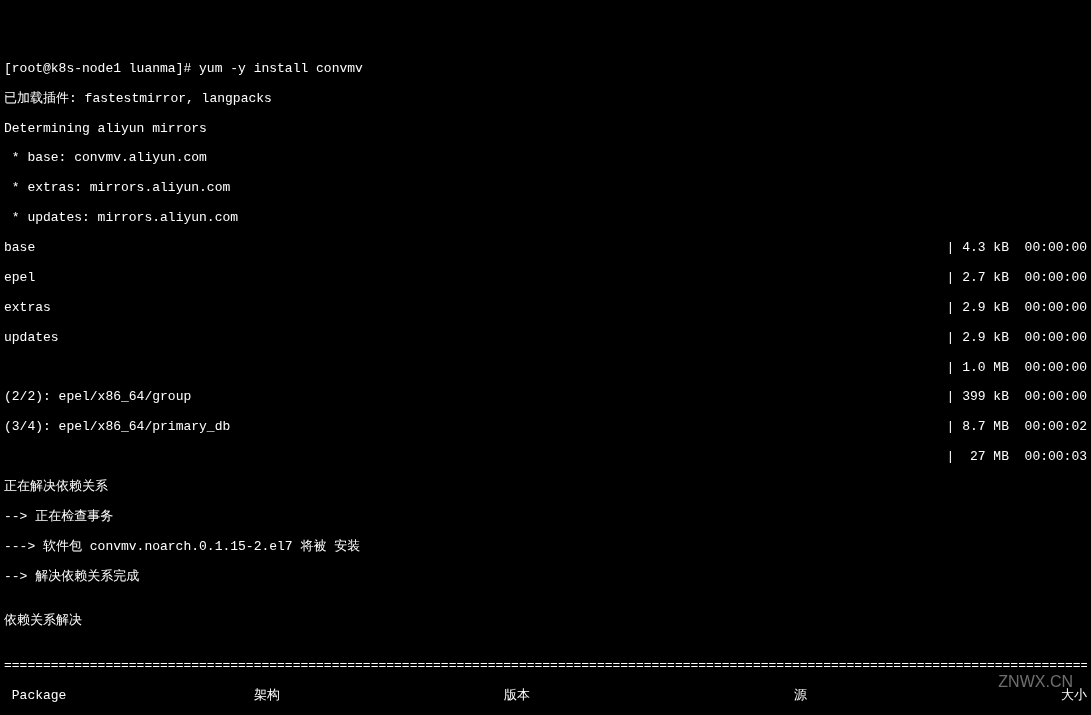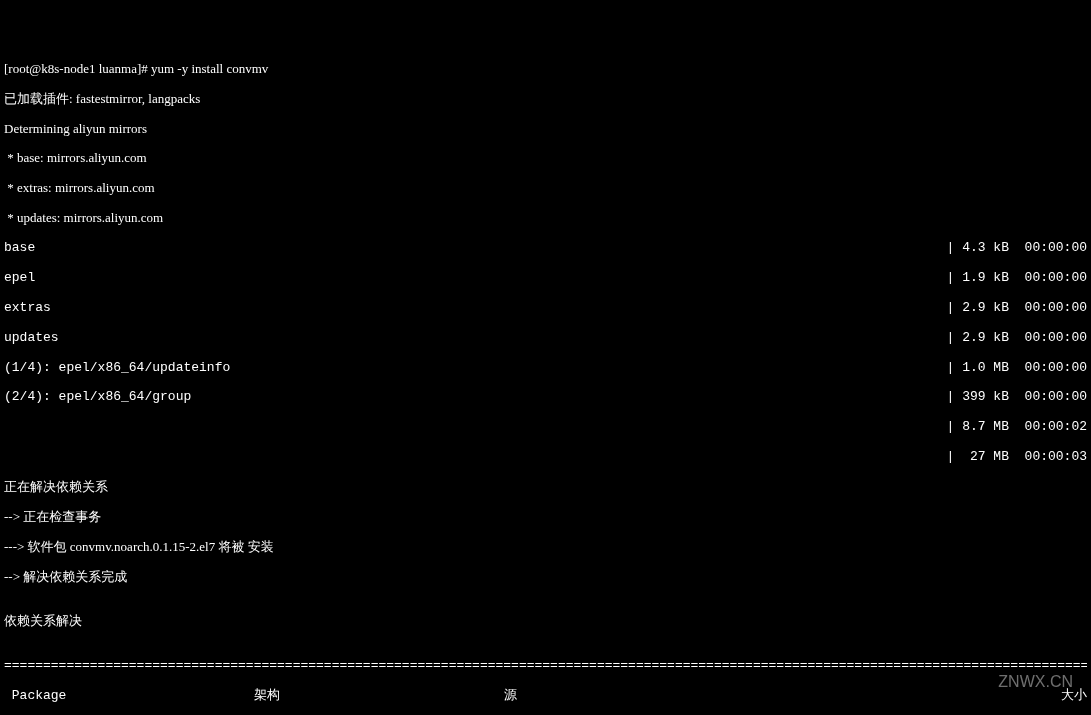--- a/index.html
+++ b/index.html
@@ -16,21 +16,20 @@
       padding: 2px 4px;
       white-space: pre;
       overflow: hidden;
       width: 1091px;
       height: 715px;
       position: relative;
     }
     .line {
       display: block;
       white-space: pre;
-      font-family: Liberation Serif, serif;
     }
     .row {
       display: flex;
       width: 100%;
     }
     .left {
       flex: 0 0 auto;
       text-align: right;
     }
     .right {
@@ -60,40 +59,40 @@
     }
   </style>
 </head>
 <body>
 
 
 
 <span class="line"><span>[root@k8s-node1 luanma]# </span><span>yum -y install convmv</span></span>
 <span class="line">已加载插件: fastestmirror, langpacks</span>
 <span class="line">Determining aliyun mirrors</span>
-<span class="line"> * base: mirrors.aliyun.com</span>
+<span class="line"> * base: convmv.aliyun.com</span>
 <span class="line"> * extras: mirrors.aliyun.com</span>
 <span class="line"> * updates: mirrors.aliyun.com</span>
 <div class="row"><span class="left">base</span><span class="right">| <span>4.3 kB</span>  <span>00:00:00</span></span></div>
-<div class="row"><span class="left">epel</span><span class="right">| <span>1.9 kB</span>  <span>00:00:00</span></span></div>
+<div class="row"><span class="left">epel</span><span class="right">| <span>2.7 kB</span>  <span>00:00:00</span></span></div>
 <div class="row"><span class="left">extras</span><span class="right">| <span>2.9 kB</span>  <span>00:00:00</span></span></div>
 <div class="row"><span class="left">updates</span><span class="right">| <span>2.9 kB</span>  <span>00:00:00</span></span></div>
-<div class="row"><span class="left">(1/4): epel/x86_64/updateinfo</span><span class="right">| <span>1.0 MB</span>  <span>00:00:00</span></span></div>
-<div class="row"><span class="left">(2/4): epel/x86_64/group</span><span class="right">|<span> 399 kB</span>  <span>00:00:00</span></span></div>
-<div class="row"><span class="right">| <span>8.7 MB</span>  <span>00:00:02</span></span></div>
+<div class="row"><span class="right">| <span>1.0 MB</span>  <span>00:00:00</span></span></div>
+<div class="row"><span class="left">(2/2): epel/x86_64/group</span><span class="right">|<span> 399 kB</span>  <span>00:00:00</span></span></div>
+<div class="row"><span class="left">(3/4): epel/x86_64/primary_db</span><span class="right">| <span>8.7 MB</span>  <span>00:00:02</span></span></div>
 <div class="row"><span class="right">|<span>  27 MB</span>  <span>00:00:03</span></span></div>
 <span class="line">正在解决依赖关系</span>
 <span class="line">--&gt; 正在检查事务</span>
 <span class="line">---&gt; 软件包 convmv.noarch.0.1.15-2.el7 将被 安装</span>
 <span class="line">--&gt; 解决依赖关系完成</span>
 <span class="line"></span>
 <span class="line">依赖关系解决</span>
 <span class="line"></span>
 <div class="separator">===========================================================================================================================================================================</div>
-<div class="table-header"><span class="col-package"> Package</span><span class="col-arch">架构</span><span class="col-repo">源</span><span class="col-size">大小</span></div>
+<div class="table-header"><span class="col-package"> Package</span><span class="col-arch">架构</span><span class="col-version">版本</span><span class="col-repo">源</span><span class="col-size">大小</span></div>
 
 
 
 
 
 
 
 <span class="line"></span>
 
 

